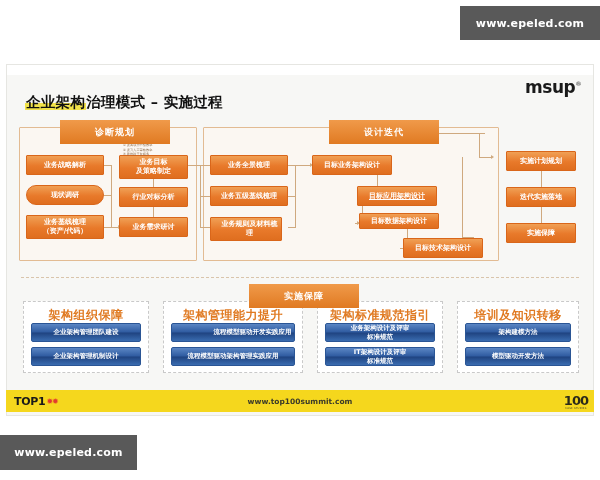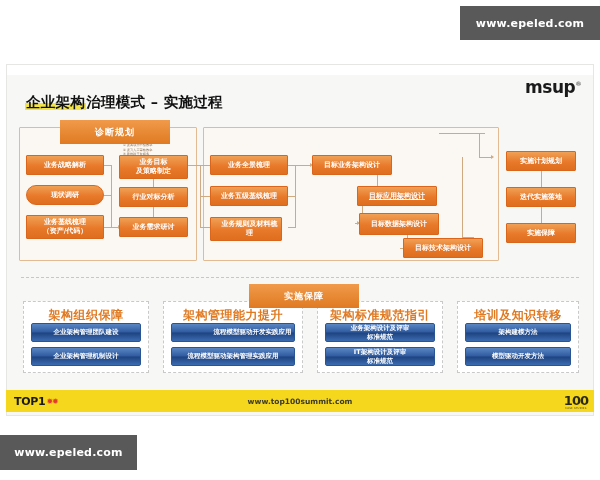--- a/index.html
+++ b/index.html
@@ -186,20 +186,23 @@
     <div id="msup-logo"><span>msup</span><span class="reg">®</span></div>
 
     <div id="page-title"><span class="hl">企业架构</span><span>治理模式 – 实施过程</span></div>
 
     <div class="group-outline" style="left:12px; top:62px; width:178px; height:134px;"></div>
     <div class="group-outline" style="left:196px; top:62px; width:296px; height:134px;"></div>
 
     <div class="banner" style="left:53px; top:55px; width:110px;">
       <span>诊断规划</span>
     </div>
+    <div class="banner" style="left:322px; top:55px; width:110px;">
+      <span>设计迭代</span>
+    </div>
     <div class="banner" style="left:242px; top:219px; width:110px;">
       <span>实施保障</span>
     </div>
 
     <div id="annotation" style="left:116px; top:78px;">
       <div>① 提高项目申报效率</div>
       <div>② 提升人工审核效率</div>
       <div>③ 异地跨平台服务</div>
     </div>
 
@@ -281,21 +284,21 @@
     <div class="obox" style="left:203px; top:152px; width:72px; height:24px;padding-left:8px;">
       <span>业务规则及材料梳理</span>
     </div>
 
     <div class="obox" style="left:305px; top:90px; width:80px; height:20px;">
       <span>目标业务架构设计</span>
     </div>
     <div class="obox" style="left:350px; top:121px; width:80px; height:20px;text-decoration:underline;">
       <span>目标应用架构设计</span>
     </div>
-    <div class="obox" style="left:352px; top:148px; width:80px; height:22px;">
+    <div class="obox" style="left:352px; top:148px; width:80px; height:16px;">
       <span>目标数据架构设计</span>
     </div>
     <div class="obox" style="left:396px; top:173px; width:80px; height:20px;">
       <span>目标技术架构设计</span>
     </div>
 
     <div class="obox" style="left:499px; top:86px; width:70px; height:20px;">
       <span>实施计划规划</span>
     </div>
     <div class="obox" style="left:499px; top:122px; width:70px; height:20px;">

